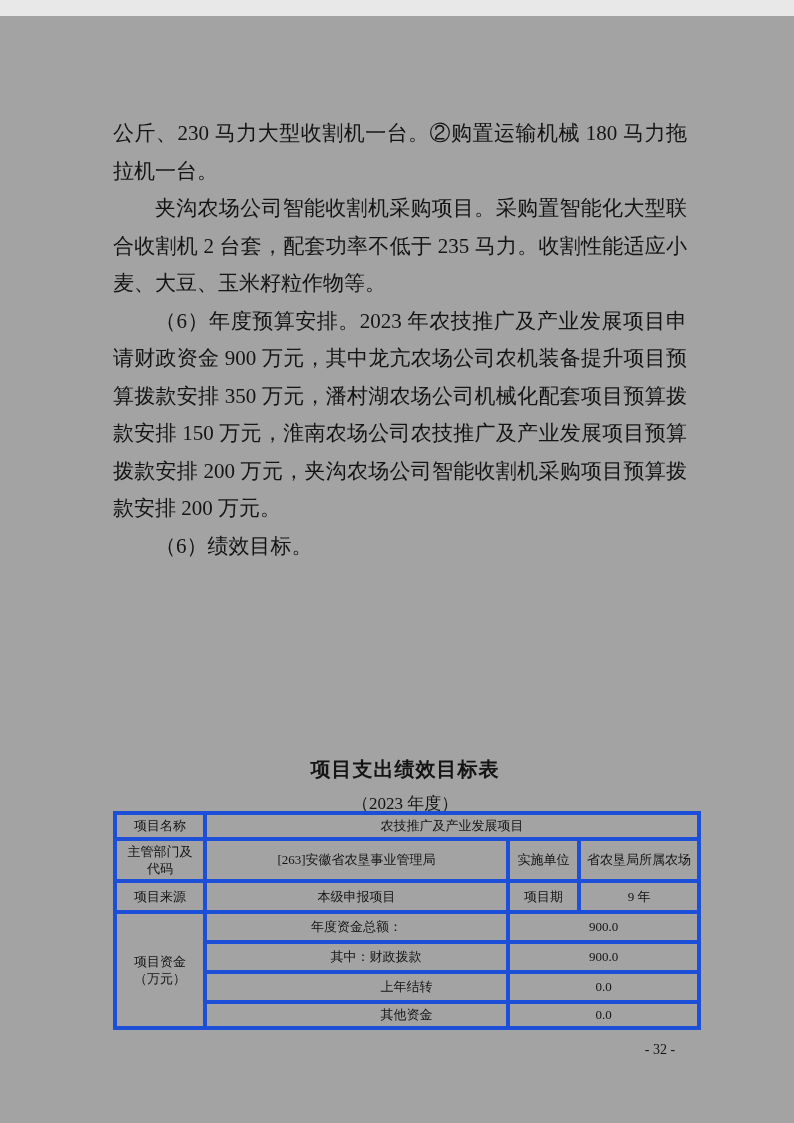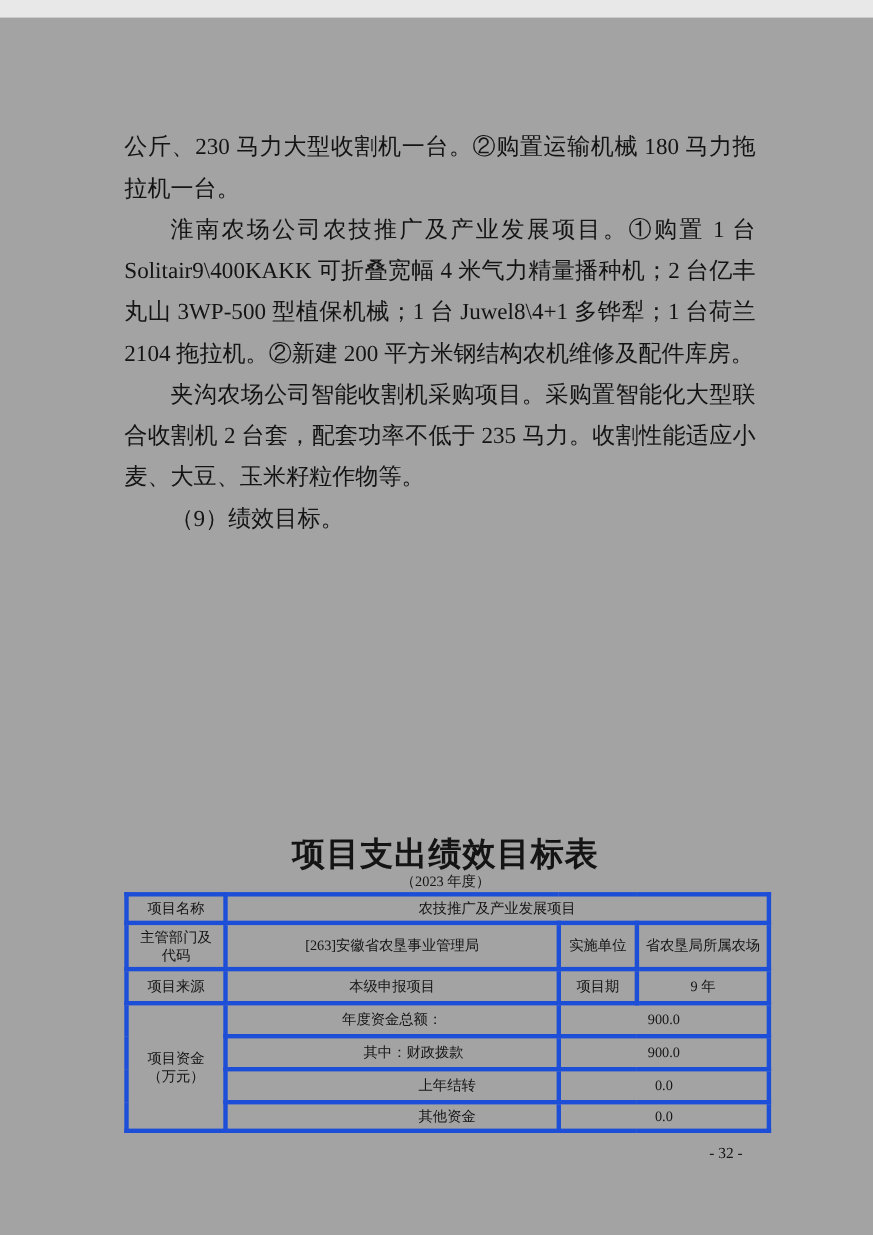--- a/index.html
+++ b/index.html
@@ -25,30 +25,30 @@
   .para { margin: 0; text-indent: 2em; }
   .para.no-indent { text-indent: 0; }
   .table-title {
     position: absolute;
     left: 113px;
     top: 740px;
     width: 584px;
     text-align: center;
     font-family: "Liberation Sans", "DejaVu Sans", sans-serif;
     font-weight: bold;
-    font-size: 30px;
+    font-size: 20px;
     letter-spacing: 1px;
   }
   .table-subtitle {
     position: absolute;
     left: 113px;
     top: 776px;
     width: 584px;
     text-align: center;
-    font-size: 13px;
+    font-size: 17px;
   }
   table.perf {
     position: absolute;
     left: 113px;
     top: 795px;
     width: 584px;
     border-collapse: collapse;
     table-layout: fixed;
     font-size: 13px;
     border: 2px solid #222222;
@@ -75,23 +75,23 @@
     font-size: 14px;
   }
 </style>
 </head>
 <body>
 
 <div class="page">
 
   <div class="text-block">
     <p class="para no-indent">公斤、230 马力大型收割机一台。②购置运输机械 180 马力拖拉机一台。</p>
-    <p class="para">淮南农场公司农技推广及产业发展项目。①购置 1 台 Solitair9\400KAKK 可折叠宽幅 4 米气力精量播种机；2 台亿丰丸山 3WP-500 型植保机械；1 台 Juwel8\4+1 多铧犁；1 台荷兰 2104 拖拉机。②新建 200 平方米钢结构农机维修及配件库房。</p>
     <p class="para">夹沟农场公司智能收割机采购项目。采购置智能化大型联合收割机 2 台套，配套功率不低于 235 马力。收割性能适应小麦、大豆、玉米籽粒作物等。</p>
-    <p class="para">（9）绩效目标。</p>
+    <p class="para">（6）年度预算安排。2023 年农技推广及产业发展项目申请财政资金 900 万元，其中龙亢农场公司农机装备提升项目预算拨款安排 350 万元，潘村湖农场公司机械化配套项目预算拨款安排 150 万元，淮南农场公司农技推广及产业发展项目预算拨款安排 200 万元，夹沟农场公司智能收割机采购项目预算拨款安排 200 万元。</p>
+    <p class="para">（6）绩效目标。</p>
   </div>
 
   <div class="table-title">项目支出绩效目标表</div>
   <div class="table-subtitle">（2023 年度）</div>
 
   <table class="perf">
     <colgroup>
       <col style="width:90px">
       <col style="width:303px">
       <col style="width:71px">

